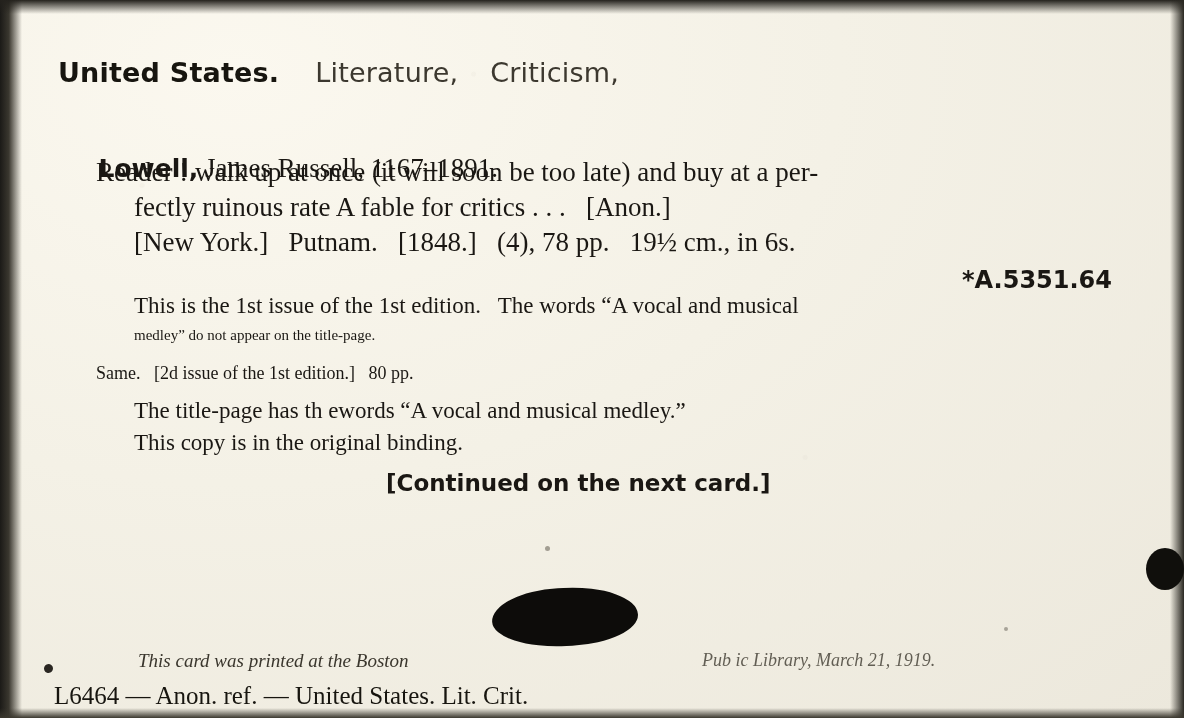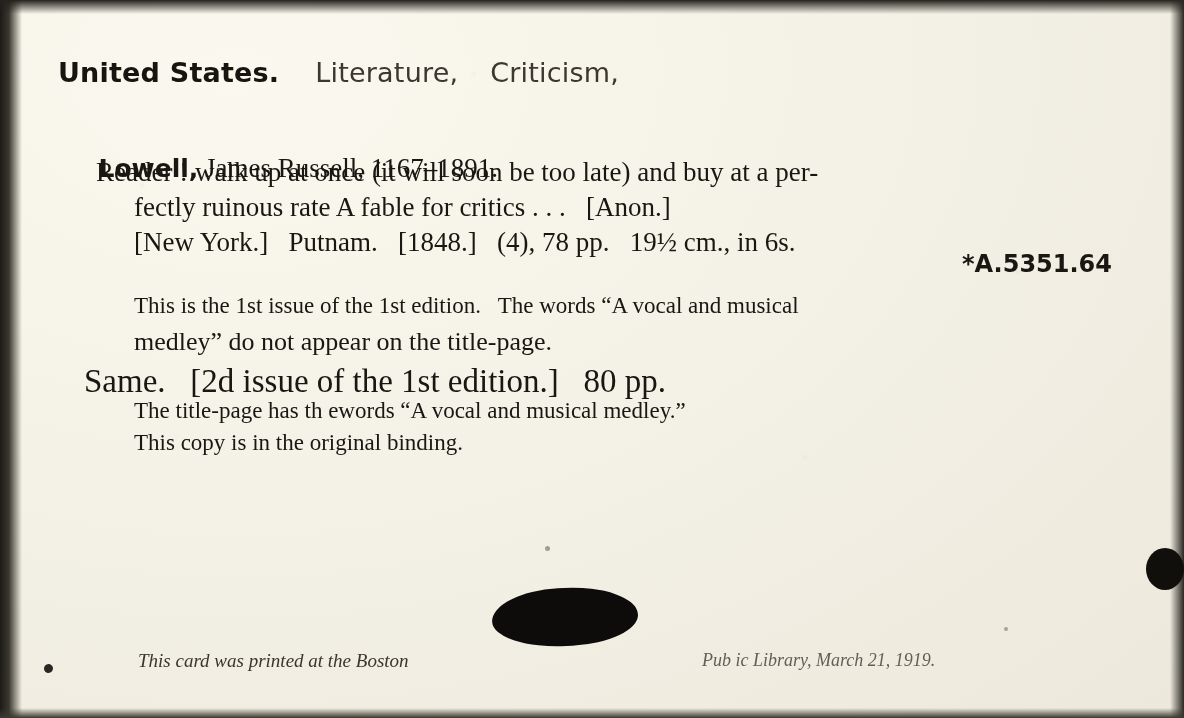--- a/index.html
+++ b/index.html
@@ -99,30 +99,30 @@
   #author .au-rest {
     font-family: "Liberation Serif", serif;
     font-size: 27px;
   }
 
   #title-l1 { left: 96px;  top: 157px; font-size: 27px; text-align: center; }
   #title-l2 { left: 134px; top: 192px; font-size: 27px; }
   #imprint  { left: 134px; top: 227px; font-size: 27px; }
 
   #call1 {
-    left: 962px; top: 250px;
+    left: 962px; top: 266px;
     font-family: "DejaVu Sans", sans-serif;
     font-weight: bold;
     font-size: 24px;
   }
 
   #note1-l1 { left: 134px; top: 293px; font-size: 23px; }
-  #note1-l2 { left: 134px; top: 327px; font-size: 26px; }
-
-  #same-line { left: 84px; top: 363px; font-size: 33px; }
+  #note1-l2 { left: 134px; top: 327px; font-size: 15px; }
+
+  #same-line { left: 96px; top: 363px; font-size: 18px; }
   #call2 {
     left: 968px; top: 363px;
     font-family: "DejaVu Sans", sans-serif;
     font-weight: bold;
     font-size: 24px;
   }
 
   #note2-l1 { left: 134px; top: 398px; font-size: 23px; text-align: right; }
   #note2-l2 { left: 134px; top: 430px; font-size: 23px; }
 
@@ -233,24 +233,26 @@
     <div class="tline" id="call1">*A.5351.64</div>
 
     <div class="tline" id="note1-l1">This is the 1st issue of the 1st edition.   The words “A vocal and musical</div>
     <div class="tline" id="note1-l2">medley” do not appear on the title-page.</div>
 
     <div class="tline" id="same-line">Same.   [2d issue of the 1st edition.]   80 pp.</div>
 
     <div class="tline" id="note2-l1">The title-page has th ewords “A vocal and musical medley.”</div>
     <div class="tline" id="note2-l2">This copy is in the original binding.</div>
 
+    <div class="tline" id="continued">[Continued on the next card.]</div>
 
     <div class="tline" id="printed-left">This card was printed at the Boston</div>
     <div class="tline" id="printed-right">Pub ic Library, March 21, 1919.</div>
 
+    <div class="tline" id="footer-ref">L6464 — Anon. ref. — United States. Lit. Crit.</div>
 
     <div class="blot" id="blot-big"></div>
     <div class="blot" id="blot-edge"></div>
     <div class="blot" id="speck-1"></div>
     <div class="blot" id="speck-2"></div>
     <div class="blot" id="speck-3"></div>
 
     <div id="grain"></div>
   </div>
 </div>

